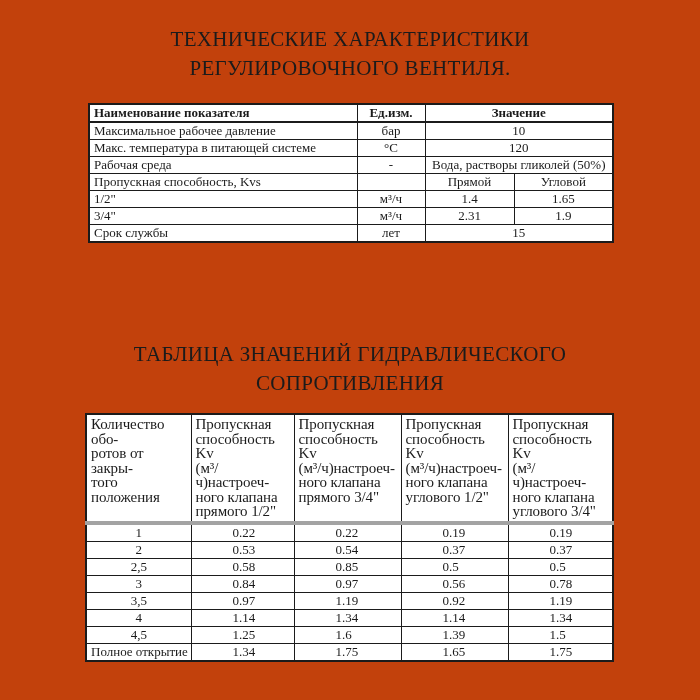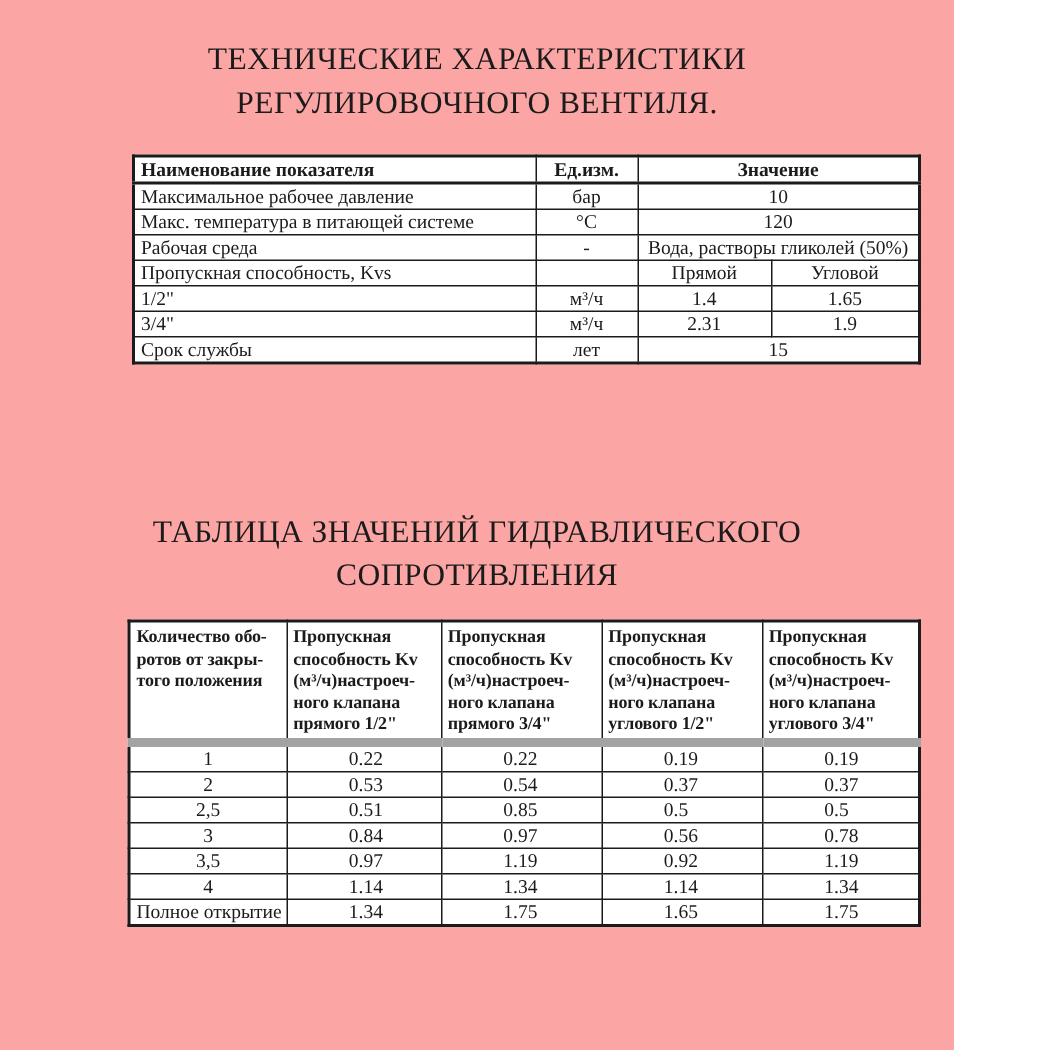--- a/index.html
+++ b/index.html
@@ -1,20 +1,20 @@
 <!DOCTYPE html>
 <html><head>
 <meta charset="utf-8">
 <style>
   html, body { margin: 0; padding: 0; background: #ffffff; }
   .page {
     position: relative;
-    width: 636px;
+    width: 700px;
     height: 700px;
-    background: #fca5a5;
+    background: #c2410c;
     font-family: "Liberation Serif", serif;
     color: #1b1b1b;
     overflow: hidden;
   }
   .doc-title {
     position: absolute;
     left: 50%;
     transform: translateX(-50%);
     margin: 0;
     text-align: center;
@@ -49,29 +49,29 @@
     font-weight: bold;
     border-bottom: 2px solid #1b1b1b;
     margin-top: 20px;
   }
   .spec .left { text-align: left; }
   .spec .center { text-align: center; }
 
   
   .kv { left: 85px; top: 413px; width: 527px; }
   .kv thead th {
-    font-size: 12px;
-    font-weight: bold;
+    font-size: 15px;
+    font-weight: normal;
     line-height: 14.5px;
     text-align: left;
     vertical-align: top;
     padding: 2px 4px;
     white-space: pre-line;
     height: 72px;
-    border-bottom: 6px solid #a3a3a3;
+    border-bottom: 4px solid #a3a3a3;
     letter-spacing: -0.1px;
   }
   .kv td {
     font-size: 13px;
     height: 15.4px;
     padding: 0 4px;
     vertical-align: middle;
     white-space: nowrap;
   }
   .kv td.turns { text-align: center; }
@@ -187,21 +187,21 @@
       </tr>
       <tr>
         <td class="turns">2</td>
         <td class="val">0.53</td>
         <td class="val">0.54</td>
         <td class="val">0.37</td>
         <td class="val">0.37</td>
       </tr>
       <tr>
         <td class="turns">2,5</td>
-        <td class="val">0.51</td>
+        <td class="val">0.58</td>
         <td class="val">0.85</td>
         <td class="val">0.5</td>
         <td class="val">0.5</td>
       </tr>
       <tr>
         <td class="turns">3</td>
         <td class="val">0.84</td>
         <td class="val">0.97</td>
         <td class="val">0.56</td>
         <td class="val">0.78</td>
@@ -214,20 +214,27 @@
         <td class="val">1.19</td>
       </tr>
       <tr>
         <td class="turns">4</td>
         <td class="val">1.14</td>
         <td class="val">1.34</td>
         <td class="val">1.14</td>
         <td class="val">1.34</td>
       </tr>
       <tr>
+        <td class="turns">4,5</td>
+        <td class="val">1.25</td>
+        <td class="val">1.6</td>
+        <td class="val">1.39</td>
+        <td class="val">1.5</td>
+      </tr>
+      <tr>
         <td class="turns">Полное открытие</td>
         <td class="val">1.34</td>
         <td class="val">1.75</td>
         <td class="val">1.65</td>
         <td class="val">1.75</td>
       </tr>
     </tbody>
   </table>
 
 </div>

